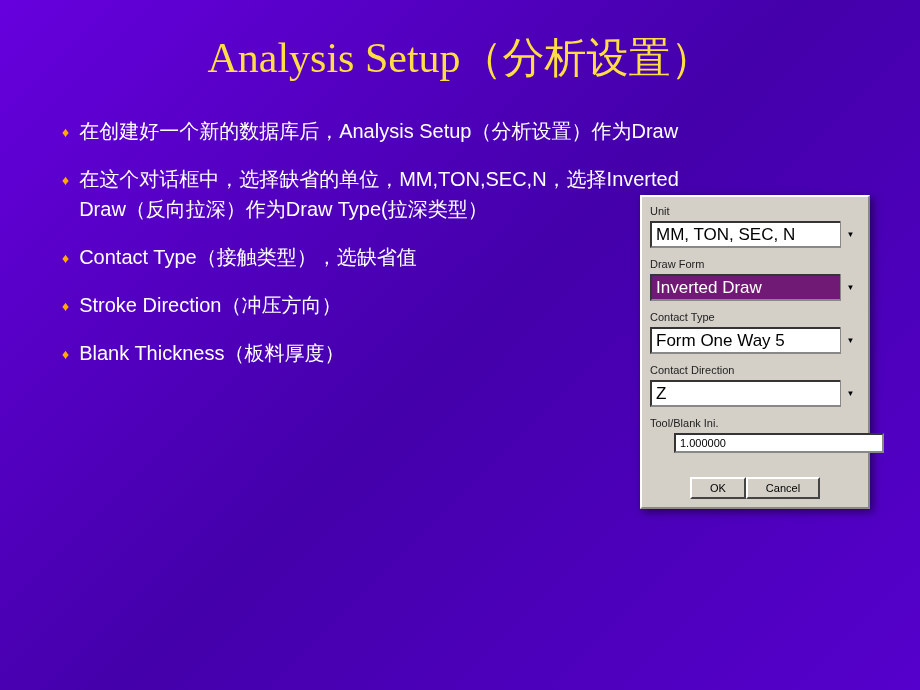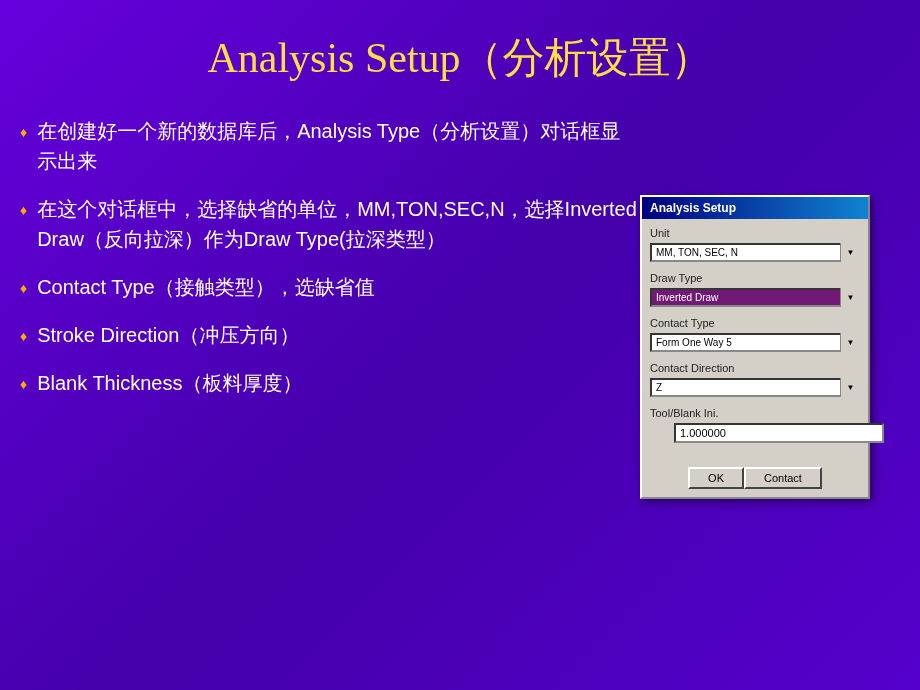--- a/index.html
+++ b/index.html
@@ -10,21 +10,21 @@
       overflow: hidden;
       font-family: Arial, sans-serif;
       background: #5500cc;
     }
 
     .slide {
       width: 920px;
       height: 690px;
       background: linear-gradient(135deg, #6600dd 0%, #4400aa 50%, #5500cc 100%);
       position: relative;
-      padding: 30px 20px;
+      padding: 30px 62px;
     }
 
     .title {
       text-align: center;
       font-size: 42px;
       color: #ffdd44;
       font-family: 'Times New Roman', serif;
       margin-bottom: 30px;
       font-weight: normal;
     }
@@ -94,21 +94,21 @@
     }
 
     .select-wrapper {
       position: relative;
       margin-bottom: 10px;
     }
 
     .select-wrapper select {
       width: 100%;
       padding: 2px 24px 2px 4px;
-      font-size: 10px;
+      font-size: 17px;
       background: white;
       border: 2px inset #888;
       appearance: none;
       -webkit-appearance: none;
       cursor: pointer;
     }
 
     .select-wrapper.highlighted select {
       background: #701a75;
       color: white;
@@ -158,58 +158,55 @@
   </style>
 </head>
 <body>
 
 <div class="slide">
   <h1 class="title">Analysis Setup（分析设置）</h1>
 
   <ul class="bullet-list">
     <li>
       <span class="bullet-icon">♦</span>
-      <span class="bullet-text">在创建好一个新的数据库后，Analysis Type（分析设置）对话框显示出来</span>
+      <span class="bullet-text">在创建好一个新的数据库后，Analysis Setup（分析设置）作为Draw</span>
     </li>
     <li>
       <span class="bullet-icon">♦</span>
       <span class="bullet-text">在这个对话框中，选择缺省的单位，MM,TON,SEC,N，选择Inverted Draw（反向拉深）作为Draw Type(拉深类型）</span>
     </li>
     <li>
       <span class="bullet-icon">♦</span>
       <span class="bullet-text">Contact Type（接触类型），选缺省值</span>
     </li>
     <li>
       <span class="bullet-icon">♦</span>
       <span class="bullet-text">Stroke Direction（冲压方向）</span>
     </li>
     <li>
       <span class="bullet-icon">♦</span>
       <span class="bullet-text">Blank Thickness（板料厚度）</span>
     </li>
   </ul>
 
   <div class="dialog">
-    <div class="dialog-titlebar">
-      <span>Analysis Setup</span>
-    </div>
     <div class="dialog-content">
 
       
       <div class="dialog-section-label">Unit</div>
       <div class="select-wrapper">
         <select>
           <option>MM, TON, SEC, N</option>
           <option>IN, LBF, SEC, LBF</option>
         </select>
         <div class="select-arrow">▼</div>
       </div>
 
       
-      <div class="dialog-section-label">Draw Type</div>
+      <div class="dialog-section-label">Draw Form</div>
       <div class="select-wrapper highlighted">
         <select>
           <option selected="">Inverted Draw</option>
           <option>Normal Draw</option>
           <option>Blanking</option>
         </select>
         <div class="select-arrow">▼</div>
       </div>
 
       
@@ -238,17 +235,17 @@
       </div>
 
       
       <div class="dialog-section-label">Tool/Blank Ini.</div>
       <input class="dialog-input" type="text" value="1.000000" style="">
 
     </div>
 
     <div class="dialog-buttons">
       <button class="dialog-btn">OK</button>
-      <button class="dialog-btn">Contact</button>
+      <button class="dialog-btn">Cancel</button>
     </div>
   </div>
 
 </div>
 
 </body></html>

